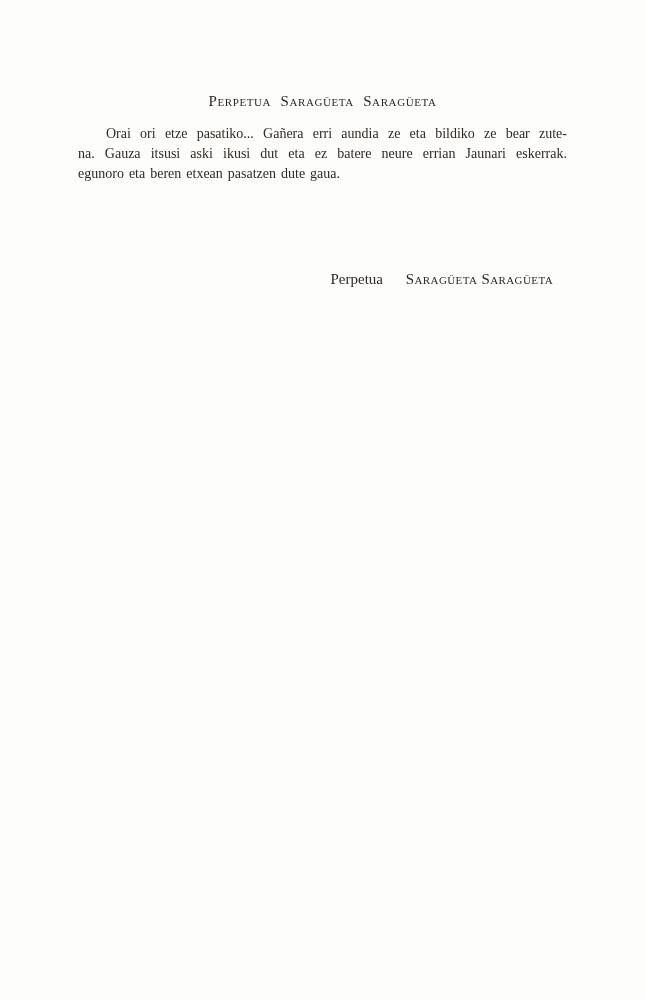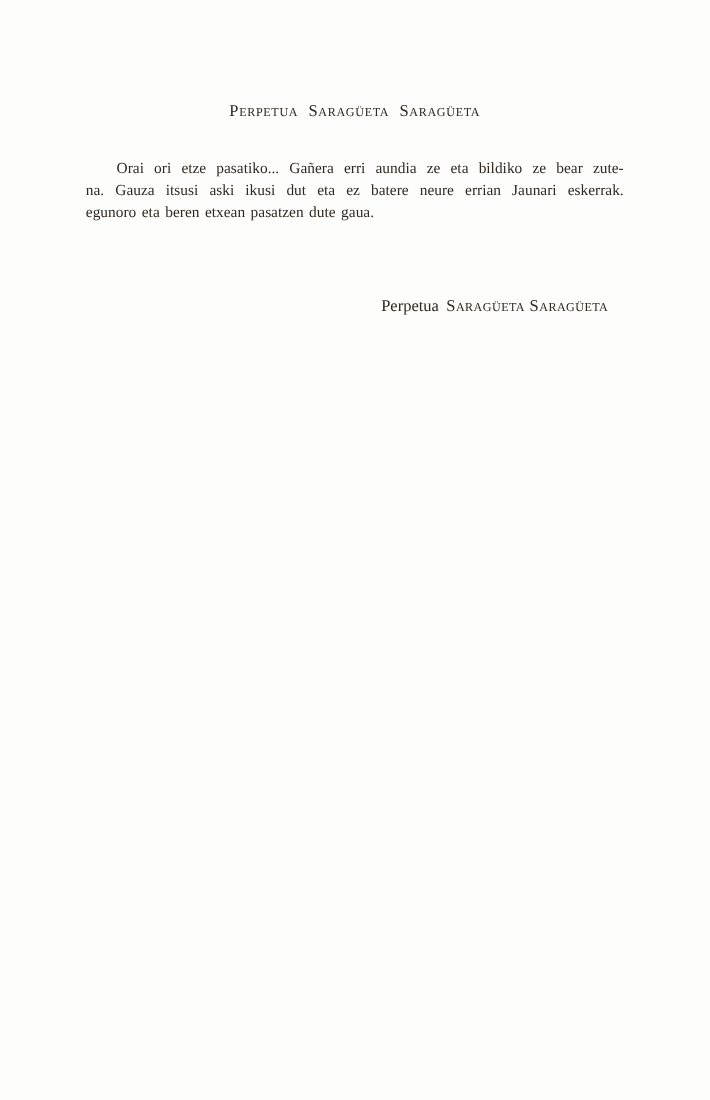--- a/index.html
+++ b/index.html
@@ -26,21 +26,21 @@
     width: 489px;
     text-align: center;
     font-size: 15px;
     font-variant: small-caps;
     letter-spacing: 0.6px;
     word-spacing: 5px;
     color: var(--ink);
   }
   .body-text {
     position: absolute;
-    top: 144px;
+    top: 124px;
     left: 78px;
     width: 489px;
     font-size: 14px;
     line-height: 20px;
     word-spacing: 1.5px;
   }
   .line {
     text-align: justify;
     text-align-last: justify;
     white-space: normal;
@@ -53,21 +53,21 @@
     text-indent: 28px;
   }
   .signature {
     position: absolute;
     top: 271px;
     left: 78px;
     width: 475px;
     text-align: right;
     font-size: 15px;
   }
-  .signature .given { margin-right: 3px; }
+  .signature .given { margin-right: 19px; }
   .signature .surname {
     font-variant: small-caps;
     letter-spacing: 0.4px;
   }
   .footer {
     position: absolute;
     top: 883px;
     left: 78px;
     width: 489px;
     display: flex;

